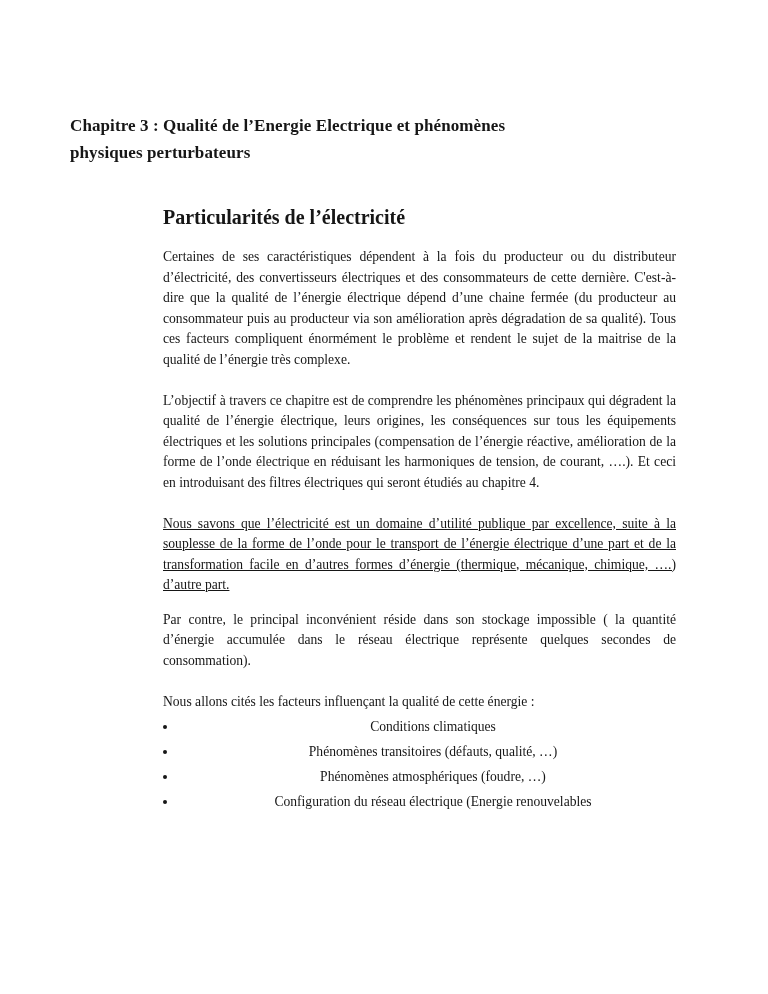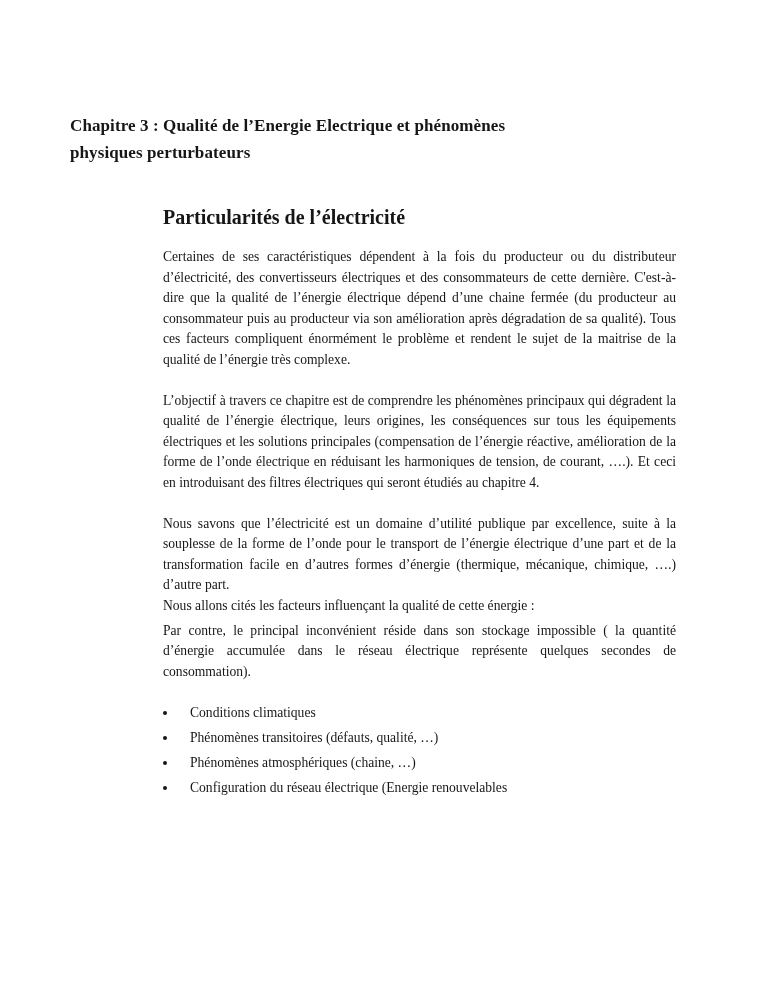--- a/index.html
+++ b/index.html
@@ -33,36 +33,36 @@
   .section-heading {
     font-weight: 700;
     font-size: 20px;
     line-height: 18px;
     margin: 8px 0 21px 0;
   }
   .para {
     margin: 0 0 20.5px 0;
     text-align: justify;
   }
-  .para.no-gap { margin-bottom: 0; }
+  .para.no-gap { margin-bottom: 14px; text-decoration: underline; }
   .para.small-gap { margin-bottom: 4.5px; }
   .para.closing {
     margin-top: 6px;
     margin-bottom: 0;
     text-indent: 45px;
   }
   ul.factors {
     list-style: disc;
     margin: 0;
     padding-left: 15px;
   }
   ul.factors li {
     padding-left: 12px;
     margin: 0 0 4.5px 0;
-    text-align: left;
+    text-align: center;
   }
 </style>
 </head>
 <body>
 
 <div class="page">
 
   <div class="chapter-title">
     <div>Chapitre 3 : Qualité de l’Energie Electrique et phénomènes</div>
     <div>physiques perturbateurs</div>
@@ -71,26 +71,26 @@
   <div class="body-col">
 
     <div class="section-heading">Particularités de l’électricité</div>
 
     <p class="para">Certaines de ses caractéristiques dépendent à la fois du producteur ou du distributeur d’électricité, des convertisseurs électriques et des consommateurs de cette dernière. C'est-à-dire que la qualité de l’énergie électrique dépend d’une chaine fermée (du producteur au consommateur puis au producteur via son amélioration après dégradation de sa qualité). Tous ces facteurs compliquent énormément le problème et rendent le sujet de la maitrise de la qualité de l’énergie très complexe.</p>
 
     <p class="para">L’objectif à travers  ce chapitre est de comprendre les phénomènes principaux qui dégradent la qualité de l’énergie électrique, leurs origines, les conséquences sur tous les équipements électriques et les solutions principales (compensation de l’énergie réactive, amélioration de la forme de l’onde électrique  en réduisant les harmoniques de tension, de courant, ….). Et ceci en introduisant des filtres électriques qui seront étudiés au chapitre 4.</p>
 
     <p class="para no-gap">Nous savons que l’électricité est un domaine d’utilité publique par excellence, suite à la souplesse de la forme de l’onde pour le transport de l’énergie électrique d’une part et de la transformation facile en d’autres formes d’énergie  (thermique, mécanique, chimique, ….) d’autre part.</p>
 
+    <p class="para">Par contre, le principal inconvénient réside dans son stockage impossible ( la quantité d’énergie accumulée dans le réseau électrique représente quelques secondes de consommation).</p>
+
     <p class="para small-gap">Nous allons cités les facteurs influençant la qualité de cette énergie :</p>
-
-    <p class="para">Par contre, le principal inconvénient réside dans son stockage impossible ( la quantité d’énergie accumulée dans le réseau électrique représente quelques secondes de consommation).</p>
 
     <ul class="factors">
       <li>Conditions climatiques</li>
       <li>Phénomènes transitoires (défauts, qualité, …)</li>
-      <li>Phénomènes atmosphériques (chaine, …)</li>
+      <li>Phénomènes atmosphériques (foudre, …)</li>
       <li>Configuration du réseau électrique (Energie renouvelables</li>
     </ul>
 
 
   </div>
 </div>
 
 </body></html>

